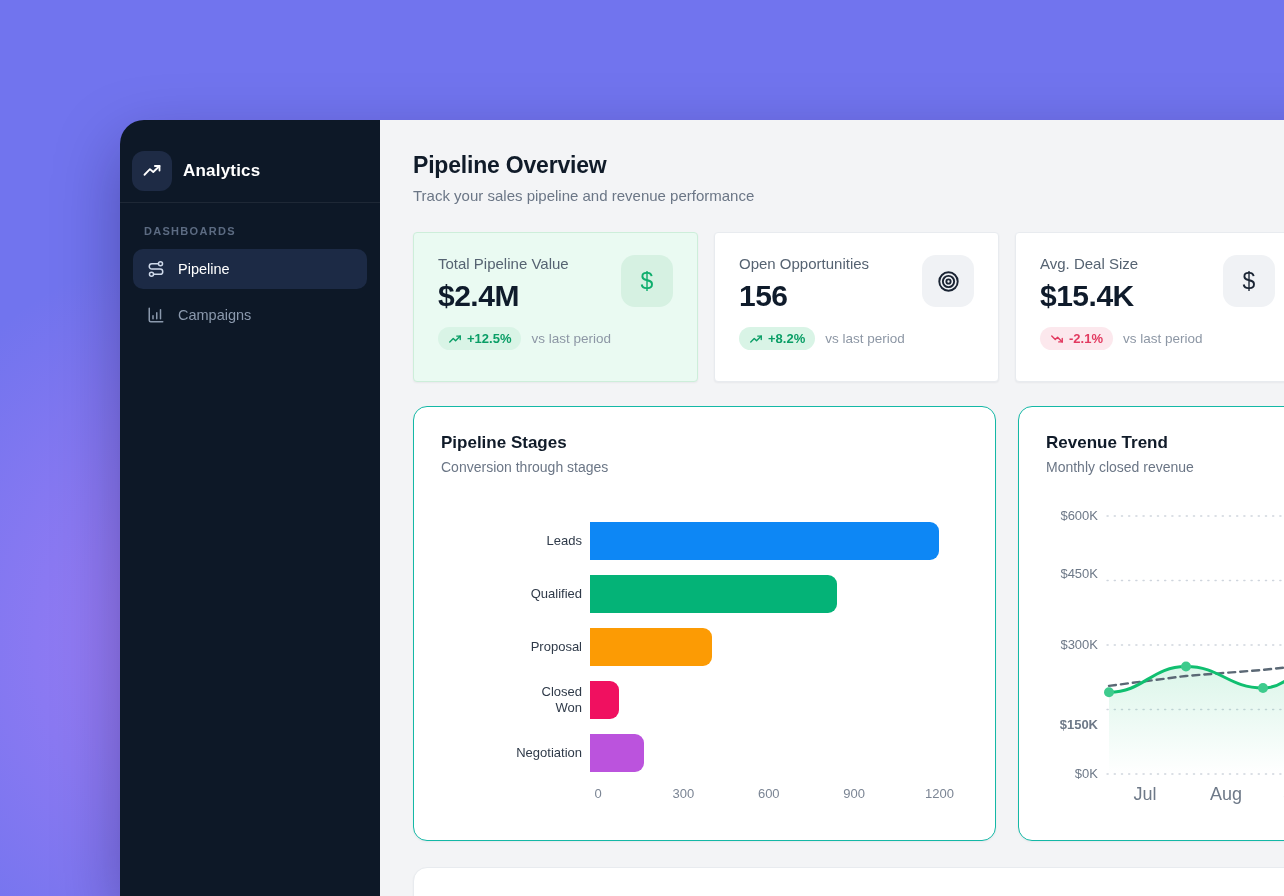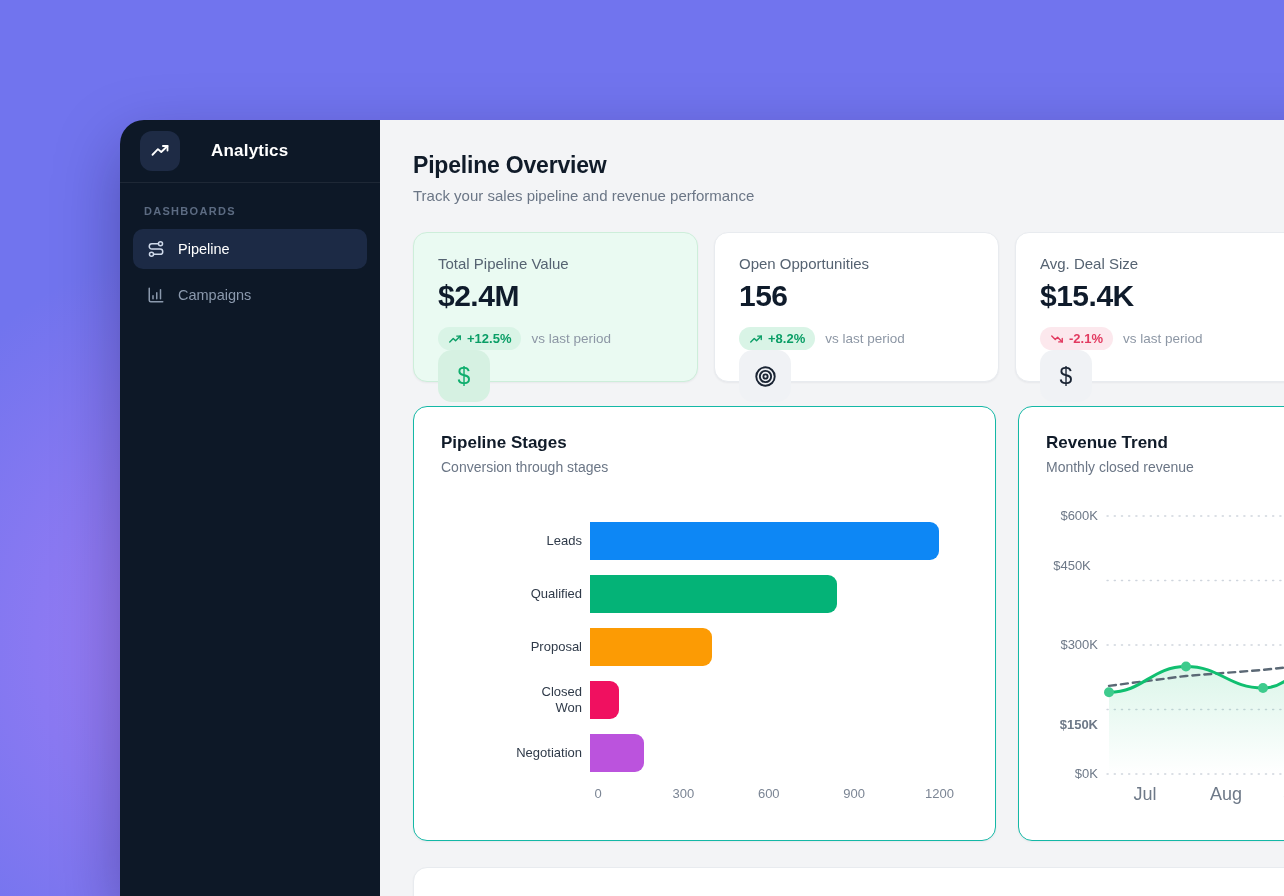--- a/index.html
+++ b/index.html
@@ -13,43 +13,43 @@
   }
 
   .window {
     position:absolute; left:120px; top:120px; width:1514px; height:776px;
     display:flex; border-radius:24px 0 0 0; overflow:hidden;
     box-shadow:0 24px 64px rgba(18,12,64,.35);
   }
 
   
   .sidebar { width:260px; flex:0 0 260px; background:#0d1827; color:#fff; }
-  .logo-row { display:flex; align-items:center; gap:31px; padding:11px 20px;
-              border-bottom:1px solid rgba(255,255,255,.07); }
+  .logo-row { display:flex; align-items:center; gap:11px; padding:11px 12px;
+              border-bottom:1px solid rgba(255,255,255,.07);margin-top:20px; }
   .logo-tile { width:40px; height:40px; border-radius:12px; background:#1e2b45;
                display:flex; align-items:center; justify-content:center; }
   .logo-text { font-size:17px; font-weight:700; letter-spacing:.2px; }
   .section-label { margin:22px 24px 12px; font-size:11px; font-weight:700;
                    letter-spacing:1.3px; color:#5c6b82; }
   .nav { padding:0 13px; }
   .nav-item { display:flex; align-items:center; gap:13px; height:40px; padding:0 14px;
               border-radius:10px; margin-bottom:6px; font-size:14.5px; font-weight:500;
               color:#8b99ad; cursor:pointer; }
   .nav-item.active { background:#1c2a45; color:#ffffff; }
   .nav-item svg { flex:0 0 auto; }
 
   
   .content { flex:1; background:#f3f4f6; padding:32px 33px 0 33px; }
   h1 { font-size:23px; font-weight:700; color:#101b29; letter-spacing:-.2px; }
   .subtitle { margin-top:8px; font-size:15px; color:#6b7686; }
 
   .kpi-row { margin-top:28px; display:grid; grid-template-columns:repeat(4,285px); gap:16px; }
-  .kpi-card { height:150px; background:#fff; border:1px solid #e8ebef; border-radius:14px;
+  .kpi-card { height:150px; background:#fff; border:1px solid #e8ebef; border-radius:4px;
               padding:22px 24px; display:flex; justify-content:space-between;
-              box-shadow:0 1px 2px rgba(15,23,42,.05);flex-direction:column; }
+              box-shadow:0 1px 2px rgba(15,23,42,.05); }
   .kpi-card.mint { background:#eafaf2; border-color:#cdeeda; }
   .kpi-title { font-size:15px; color:#566372; font-weight:500; }
   .kpi-value { margin-top:7px; font-size:30px; font-weight:800; color:#0f1b2b; letter-spacing:-.5px; }
   .kpi-badges { margin-top:14px; display:flex; align-items:center; gap:10px; }
   .delta-badge { display:inline-flex; align-items:center; gap:5px; padding:4px 10px;
                  border-radius:999px; font-size:13px; font-weight:700; }
   .delta-badge.up { background:#d9f4e6; color:#0a9e66; }
   .delta-badge.down { background:#fce8ed; color:#e23a60; }
   .compare { font-size:13.5px; color:#8d97a5; }
   .icon-tile { width:52px; height:52px; border-radius:14px; background:#f0f2f5;
@@ -242,21 +242,21 @@
             </div>
         </section>
 
         <section class="chart-card">
           <h2>Revenue Trend</h2>
           <p class="chart-sub">Monthly closed revenue</p>
           <div class="line-chart" id="lineChart">
               <span class="y-label" style="top: 250px;">$0K</span>
               <span class="y-label" style="top: 201px; font-weight: bold;">$150K</span>
               <span class="y-label" style="top: 121px;">$300K</span>
-              <span class="y-label" style="top: 42px; text-align: center;">$450K</span>
+              <span class="y-label" style="top: 50px;">$450K</span>
               <span class="y-label" style="top: -8px;">$600K</span>
               <span class="x-label" style="left: 2px;">Jul</span>
               <span class="x-label" style="left: 83px;">Aug</span>
               <span class="x-label" style="left: 156px;">Sep</span>
               <svg width="468" height="258">
                 <defs>
                   <linearGradient id="areaFill" x1="0" y1="0" x2="0" y2="1">
       <stop offset="0" stop-color="#10bf70" stop-opacity="0.18"></stop>
       <stop offset="1" stop-color="#10bf70" stop-opacity="0"></stop>
                   </linearGradient>

